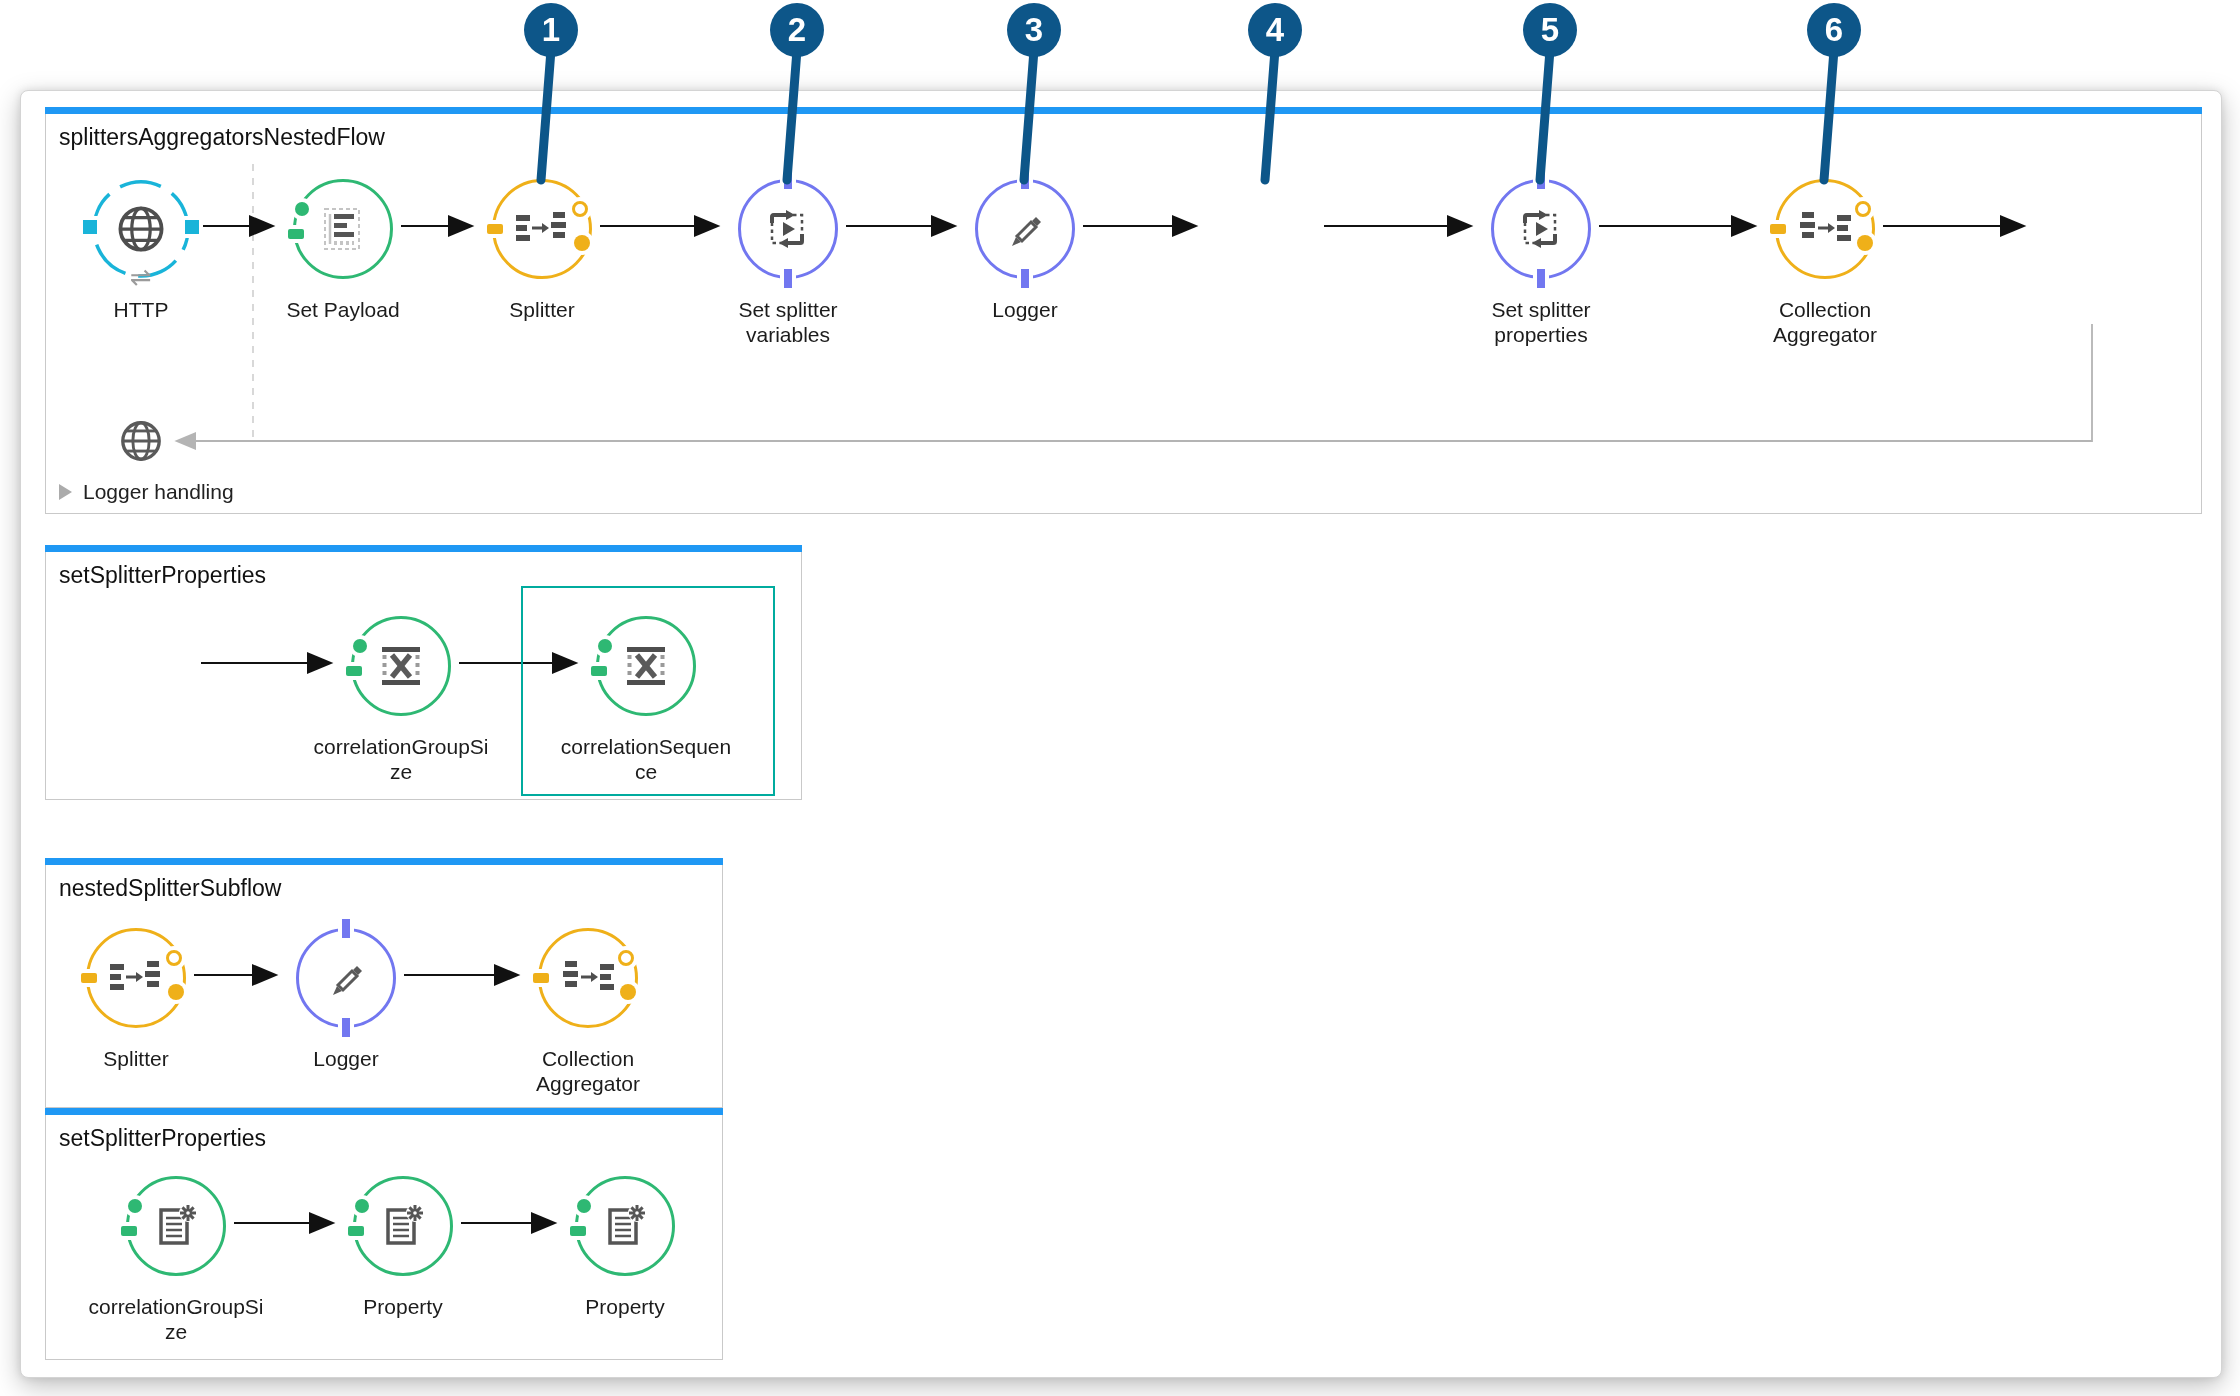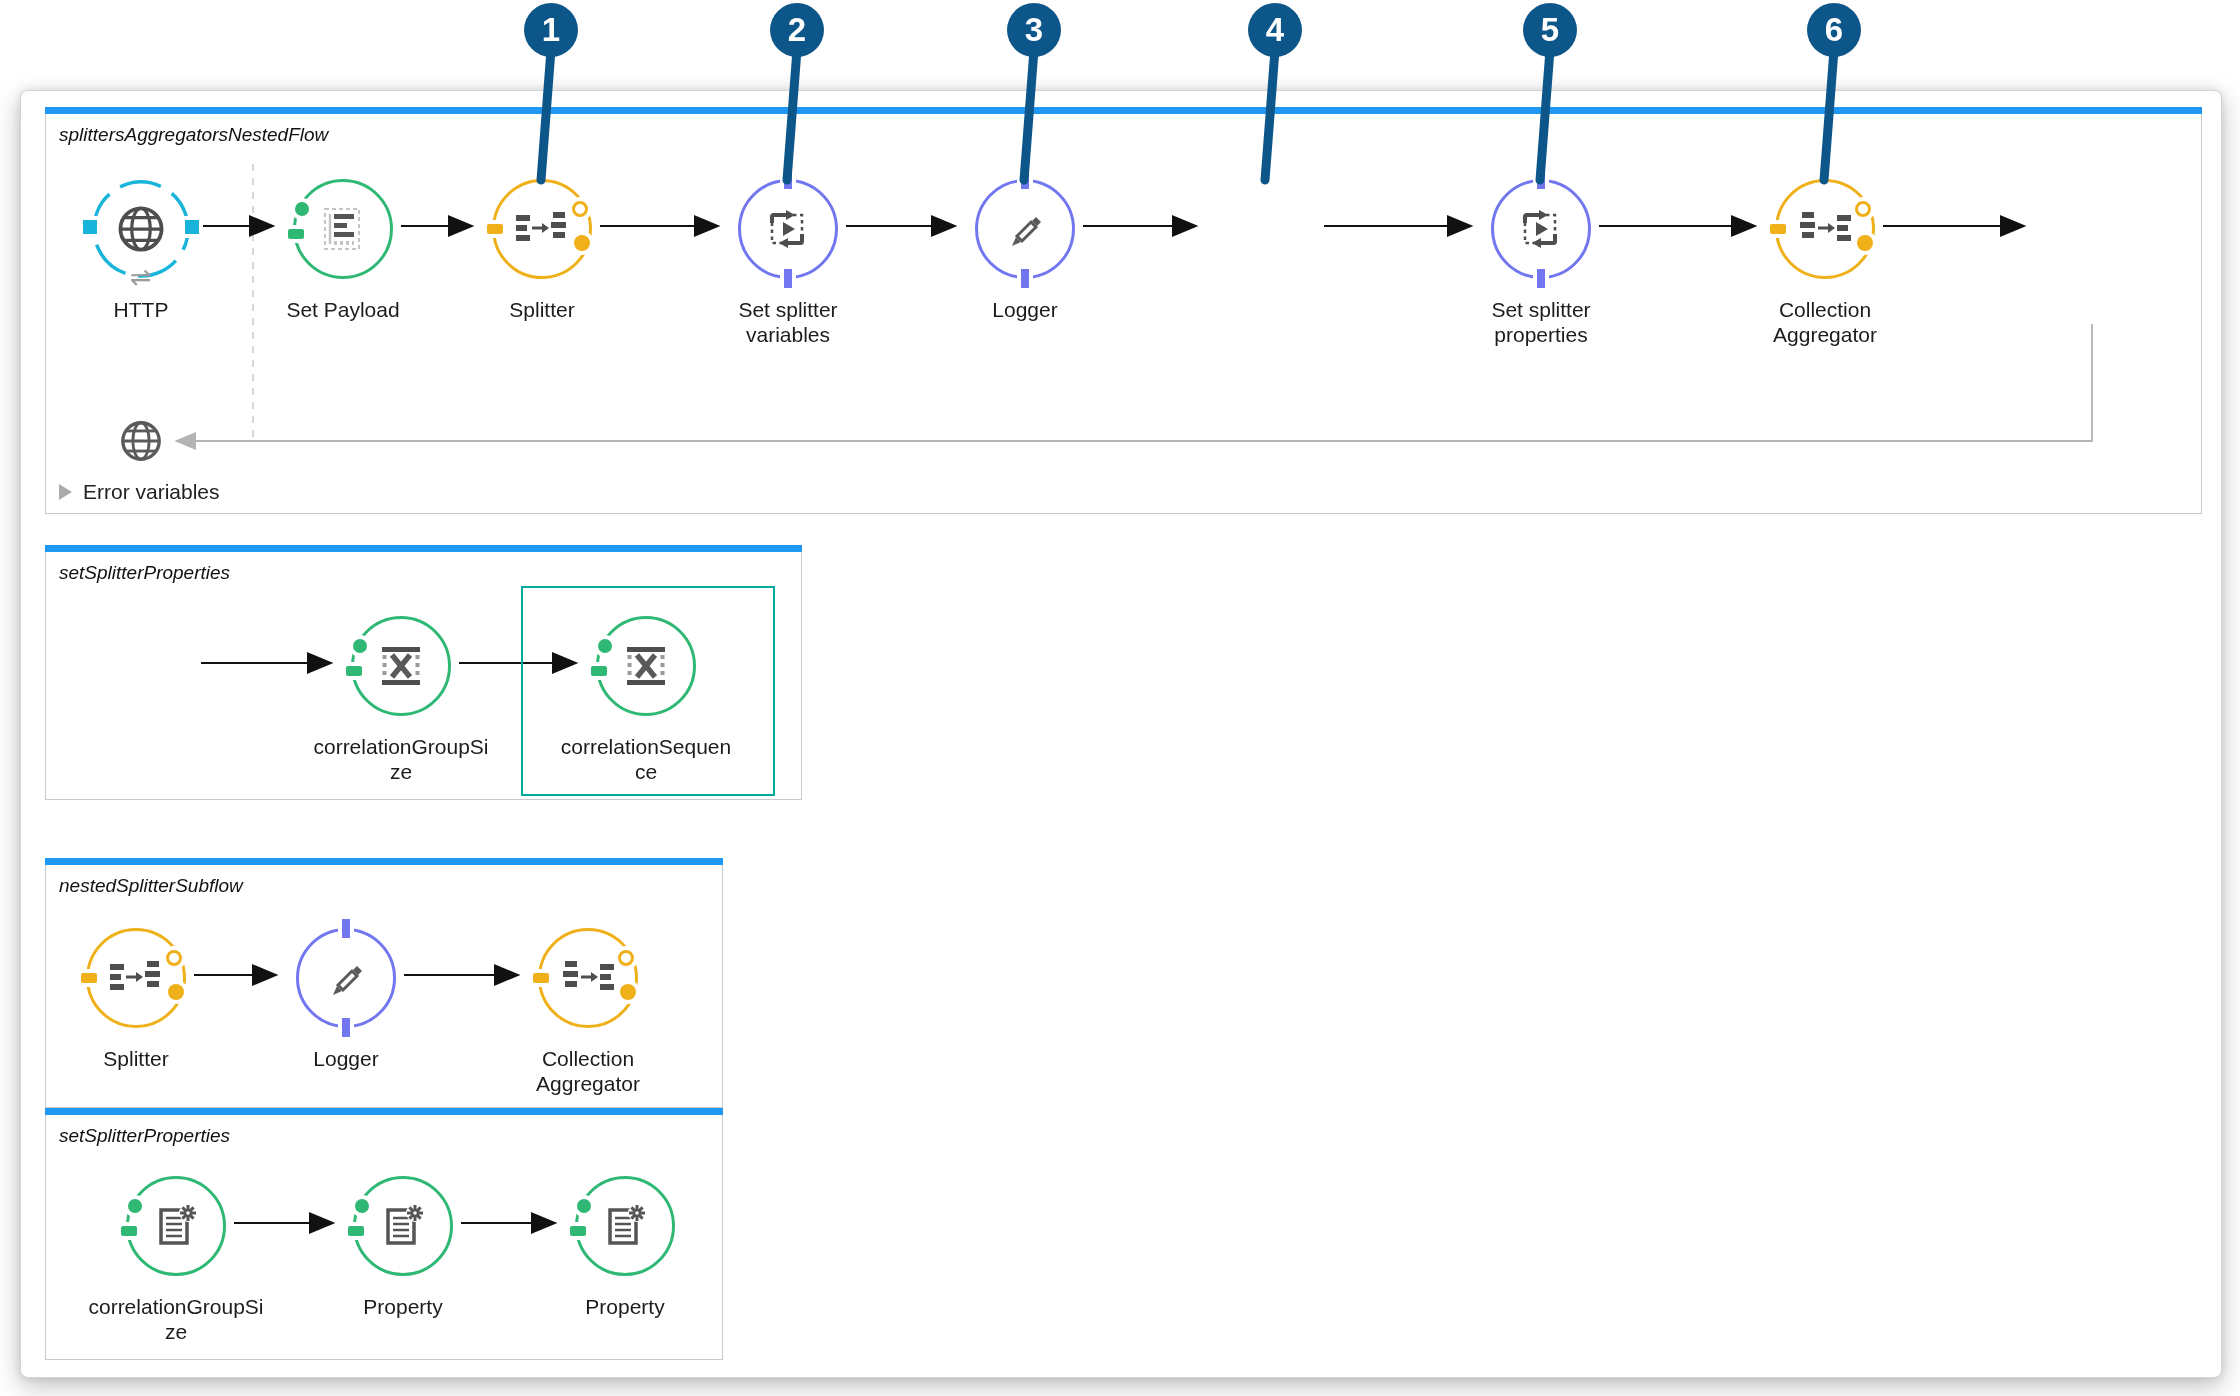--- a/index.html
+++ b/index.html
@@ -3,21 +3,21 @@
 <meta charset="utf-8">
 <style>
   html,body{margin:0;padding:0;background:#ffffff;}
   .stage{position:relative;width:2240px;height:1396px;background:#ffffff;overflow:hidden;
          font-family:"Liberation Sans","DejaVu Sans",sans-serif;}
   .card{position:absolute;left:20px;top:90px;width:2200px;height:1286px;background:#fff;
         border:1px solid #d4d4d4;border-radius:8px;
         box-shadow:0 8px 26px rgba(0,0,0,.25), 0 0 8px rgba(0,0,0,.10);}
   .flow{position:absolute;background:#fff;border:1px solid #c9c9c9;}
   .bluebar{position:absolute;top:-1px;left:-1px;right:-1px;height:7px;background:#1f98f4;}
-  .flow-title{position:absolute;left:13px;top:16px;font-size:19px;color:#111;white-space:nowrap;font-style:italic;}
+  .flow-title{position:absolute;left:13px;top:16px;font-size:23px;color:#111;white-space:nowrap;}
   .flowsvg{position:absolute;left:0;top:0;pointer-events:none;}
   .node{position:absolute;width:200px;text-align:center;}
   .circle{position:relative;width:94px;height:94px;margin:0 auto;border-radius:50%;
           border:3.5px solid #999;background:#fff;}
   .circle.green{border-color:#2eb873;}
   .circle.yellow{border-color:#efb019;}
   .circle.purple{border-color:#7277f0;}
   .circle.none{border-color:transparent;}
   .icon{position:absolute;left:50%;top:50%;transform:translate(-50%,-50%);}
   .anc{position:absolute;box-shadow:0 0 0 4px #fff;}
@@ -202,21 +202,21 @@
         <circle cx="24" cy="24" r="19" fill="none" stroke="#5a5a5a" stroke-width="3.5"></circle>
         <ellipse cx="24" cy="24" rx="8.5" ry="19" fill="none" stroke="#5a5a5a" stroke-width="3"></ellipse>
         <line x1="5" y1="24" x2="43" y2="24" stroke="#5a5a5a" stroke-width="3"></line>
         <line x1="8" y1="13.5" x2="40" y2="13.5" stroke="#5a5a5a" stroke-width="3"></line>
         <line x1="8" y1="34.5" x2="40" y2="34.5" stroke="#5a5a5a" stroke-width="3"></line>
       </svg>
     </div>
 
     <div class="error-row">
       <span class="tri"></span>
-      <span class="error-label">Error variables</span>
+      <span class="error-label">Logger handling</span>
     </div>
   </div>
 
   <div class="flow" style="left:45px;top:545px;width:755px;height:253px;">
     <div class="bluebar"></div>
     <div class="flow-title">setSplitterProperties</div>
 
     <svg class="flowsvg" width="755" height="253">
       <line x1="155" y1="117" x2="283" y2="117" stroke="#111" stroke-width="2.2" marker-end="url(#mkb)"></line>
       <line x1="413" y1="117" x2="528" y2="117" stroke="#111" stroke-width="2.2" marker-end="url(#mkb)"></line>

